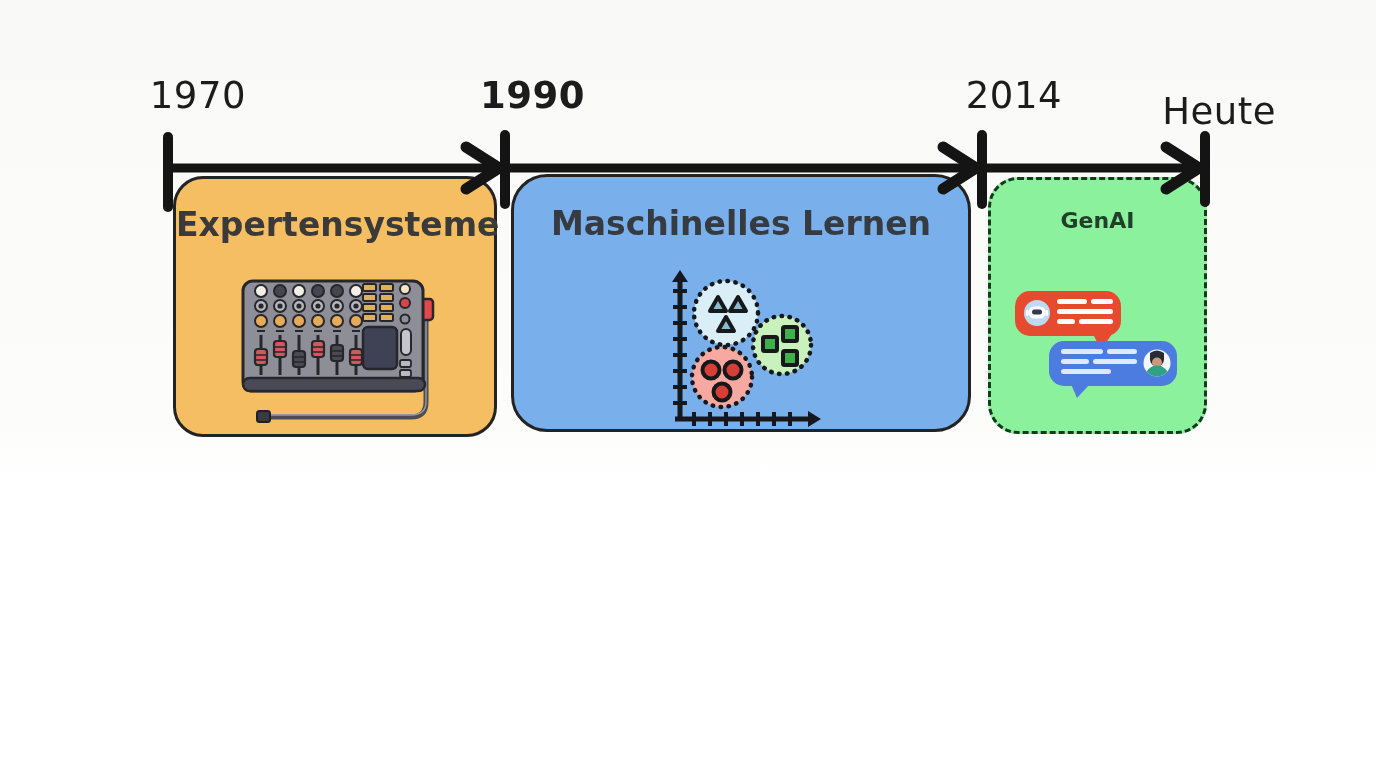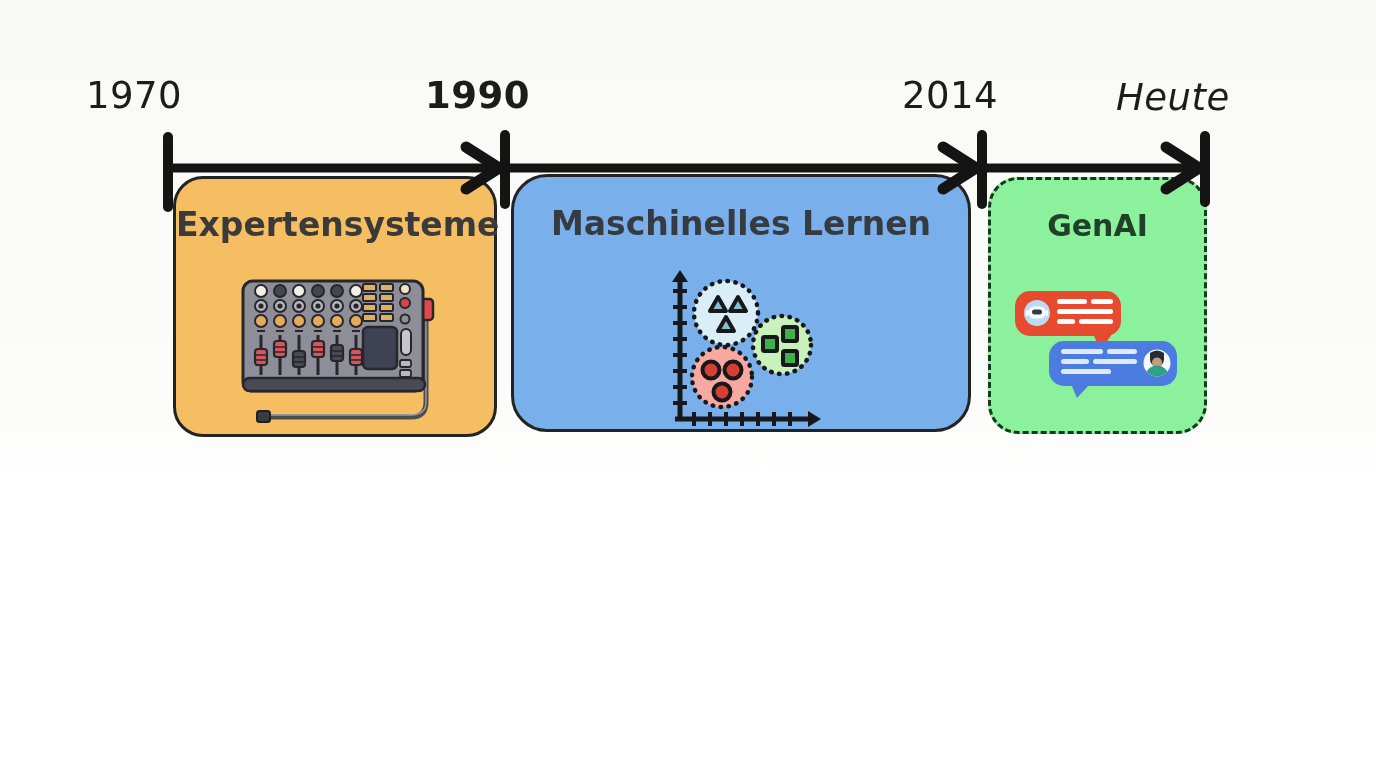--- a/index.html
+++ b/index.html
@@ -6,21 +6,21 @@
   #stage {
     position: relative;
     width: 1376px; height: 768px;
     background: linear-gradient(180deg, #f9f9f8 0%, #fcfcfb 55%, #ffffff 62%, #ffffff 100%);
     overflow: hidden;
     font-family: "DejaVu Sans", "Liberation Sans", sans-serif;
   }
   .year-label {
     position: absolute;
     width: 160px;
-    text-align: left;
+    text-align: right;
     font-size: 37px;
     font-weight: 500;
     color: #1c1c1c;
     letter-spacing: 0.5px;
   }
   #timeline-svg {
     position: absolute; left:0; top:0;
     z-index: 5;
     pointer-events: none;
   }
@@ -49,35 +49,35 @@
   }
   .era-title {
     position: absolute;
     left: 0; right: 0;
     text-align: center;
     font-weight: bold;
     letter-spacing: 0px;
   }
   #era-expertensysteme .era-title { top: 26px; font-size: 33px; color: #3a3a3a; }
   #era-maschinelles-lernen .era-title { top: 27px; font-size: 33px; color: #363b42; }
-  #era-genai .era-title { top: 28px; font-size: 30px; color: #21402a; }
+  #era-genai .era-title { top: 28px; font-size: 22px; color: #21402a; }
   .era-icon { position: absolute; }
   #mixer-icon   { left: 59px;  top: 100px; }
   #scatter-icon { left: 146px; top: 92px; }
   #chat-icon    { left: 20px;  top: 108px; }
 </style>
 </head>
 <body>
 
 <div id="stage">
 
   <div class="year-label" style="left:86px;  top:74px;">1970</div>
   <div class="year-label" style="left:425px; top:74px;font-weight:bold;">1990</div>
   <div class="year-label" style="left:902px; top:74px;">2014</div>
-  <div class="year-label" style="left:1116px;top:76px;font-style:italic;">Heute</div>
+  <div class="year-label" style="left:1116px;top:90px;">Heute</div>
 
   <div class="era-card" id="era-expertensysteme">
     <div class="era-title">Expertensysteme</div>
     <svg class="era-icon" id="mixer-icon" width="212" height="152" viewBox="0 0 212 152">
 
       <g>
         <path d="M191 38 L191 123 Q191 138 176 138 L34 138" fill="none" stroke="#4c4c53" stroke-width="5"></path>
         <path d="M191 40 L191 123 Q191 136 176 136 L36 136" fill="none" stroke="#9b9ba2" stroke-width="1.4"></path>
         <rect x="22" y="132" width="13" height="11" rx="2.5" fill="#3a3a40" stroke="#1f1f24" stroke-width="2"></rect>
       </g>

